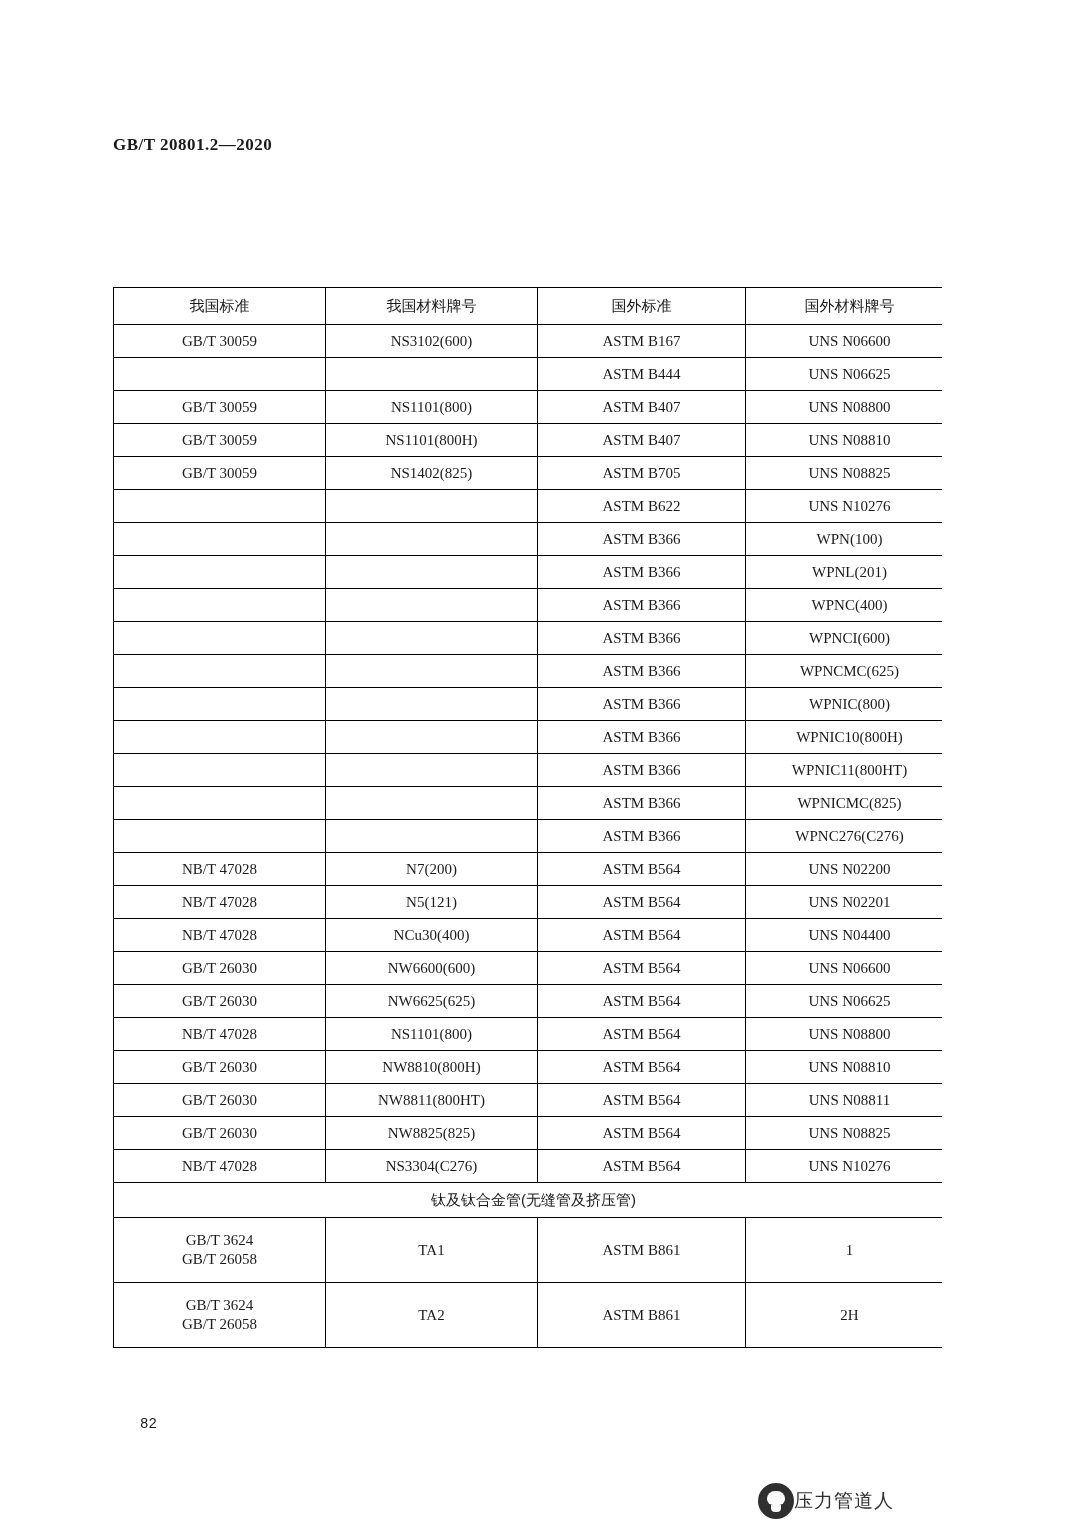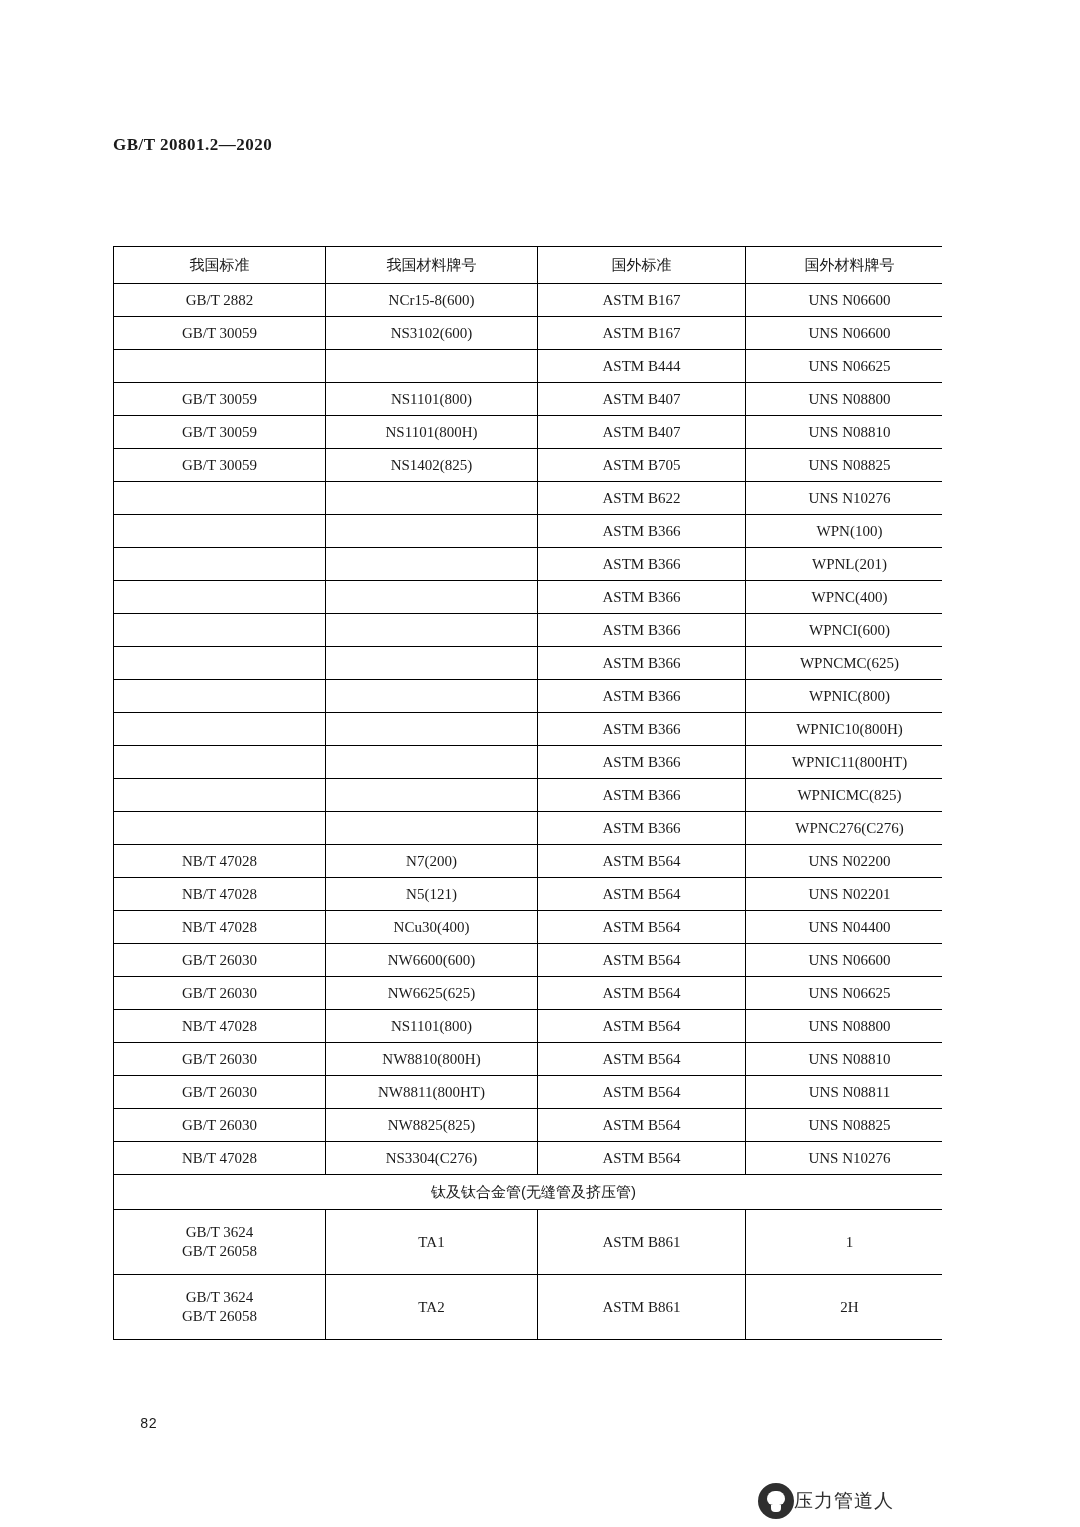--- a/index.html
+++ b/index.html
@@ -42,20 +42,21 @@
   .table-wrap {
     position: absolute;
     left: 113px;
     top: 236px;
     width: 840px;
   }
   table.main {
     border-collapse: collapse;
     width: 840px;
     table-layout: fixed;
+    margin-top: 41px;
   }
   table.main td {
     border: 1px solid #000000;
     height: 32px;
     text-align: center;
     vertical-align: middle;
     font-size: 15px;
     font-family: "Liberation Serif", serif;
     padding: 0 2px;
     line-height: 1.25;
@@ -144,26 +145,20 @@
           <col class="col4">
       </colgroup>
       <tbody id="table-body">
           <tr>
             <td class="head">我国标准</td>
             <td class="head">我国材料牌号</td>
             <td class="head">国外标准</td>
             <td class="head">国外材料牌号</td>
           </tr>
           <tr>
-            <td>GB/T 2882</td>
-            <td>NCr15-8(600)</td>
-            <td>ASTM B167</td>
-            <td>UNS N06600</td>
-          </tr>
-          <tr>
             <td>GB/T 30059</td>
             <td>NS3102(600)</td>
             <td>ASTM B167</td>
             <td>UNS N06600</td>
           </tr>
           <tr>
             <td class="empty">&nbsp;</td>
             <td class="empty">&nbsp;</td>
             <td>ASTM B444</td>
             <td>UNS N06625</td>

